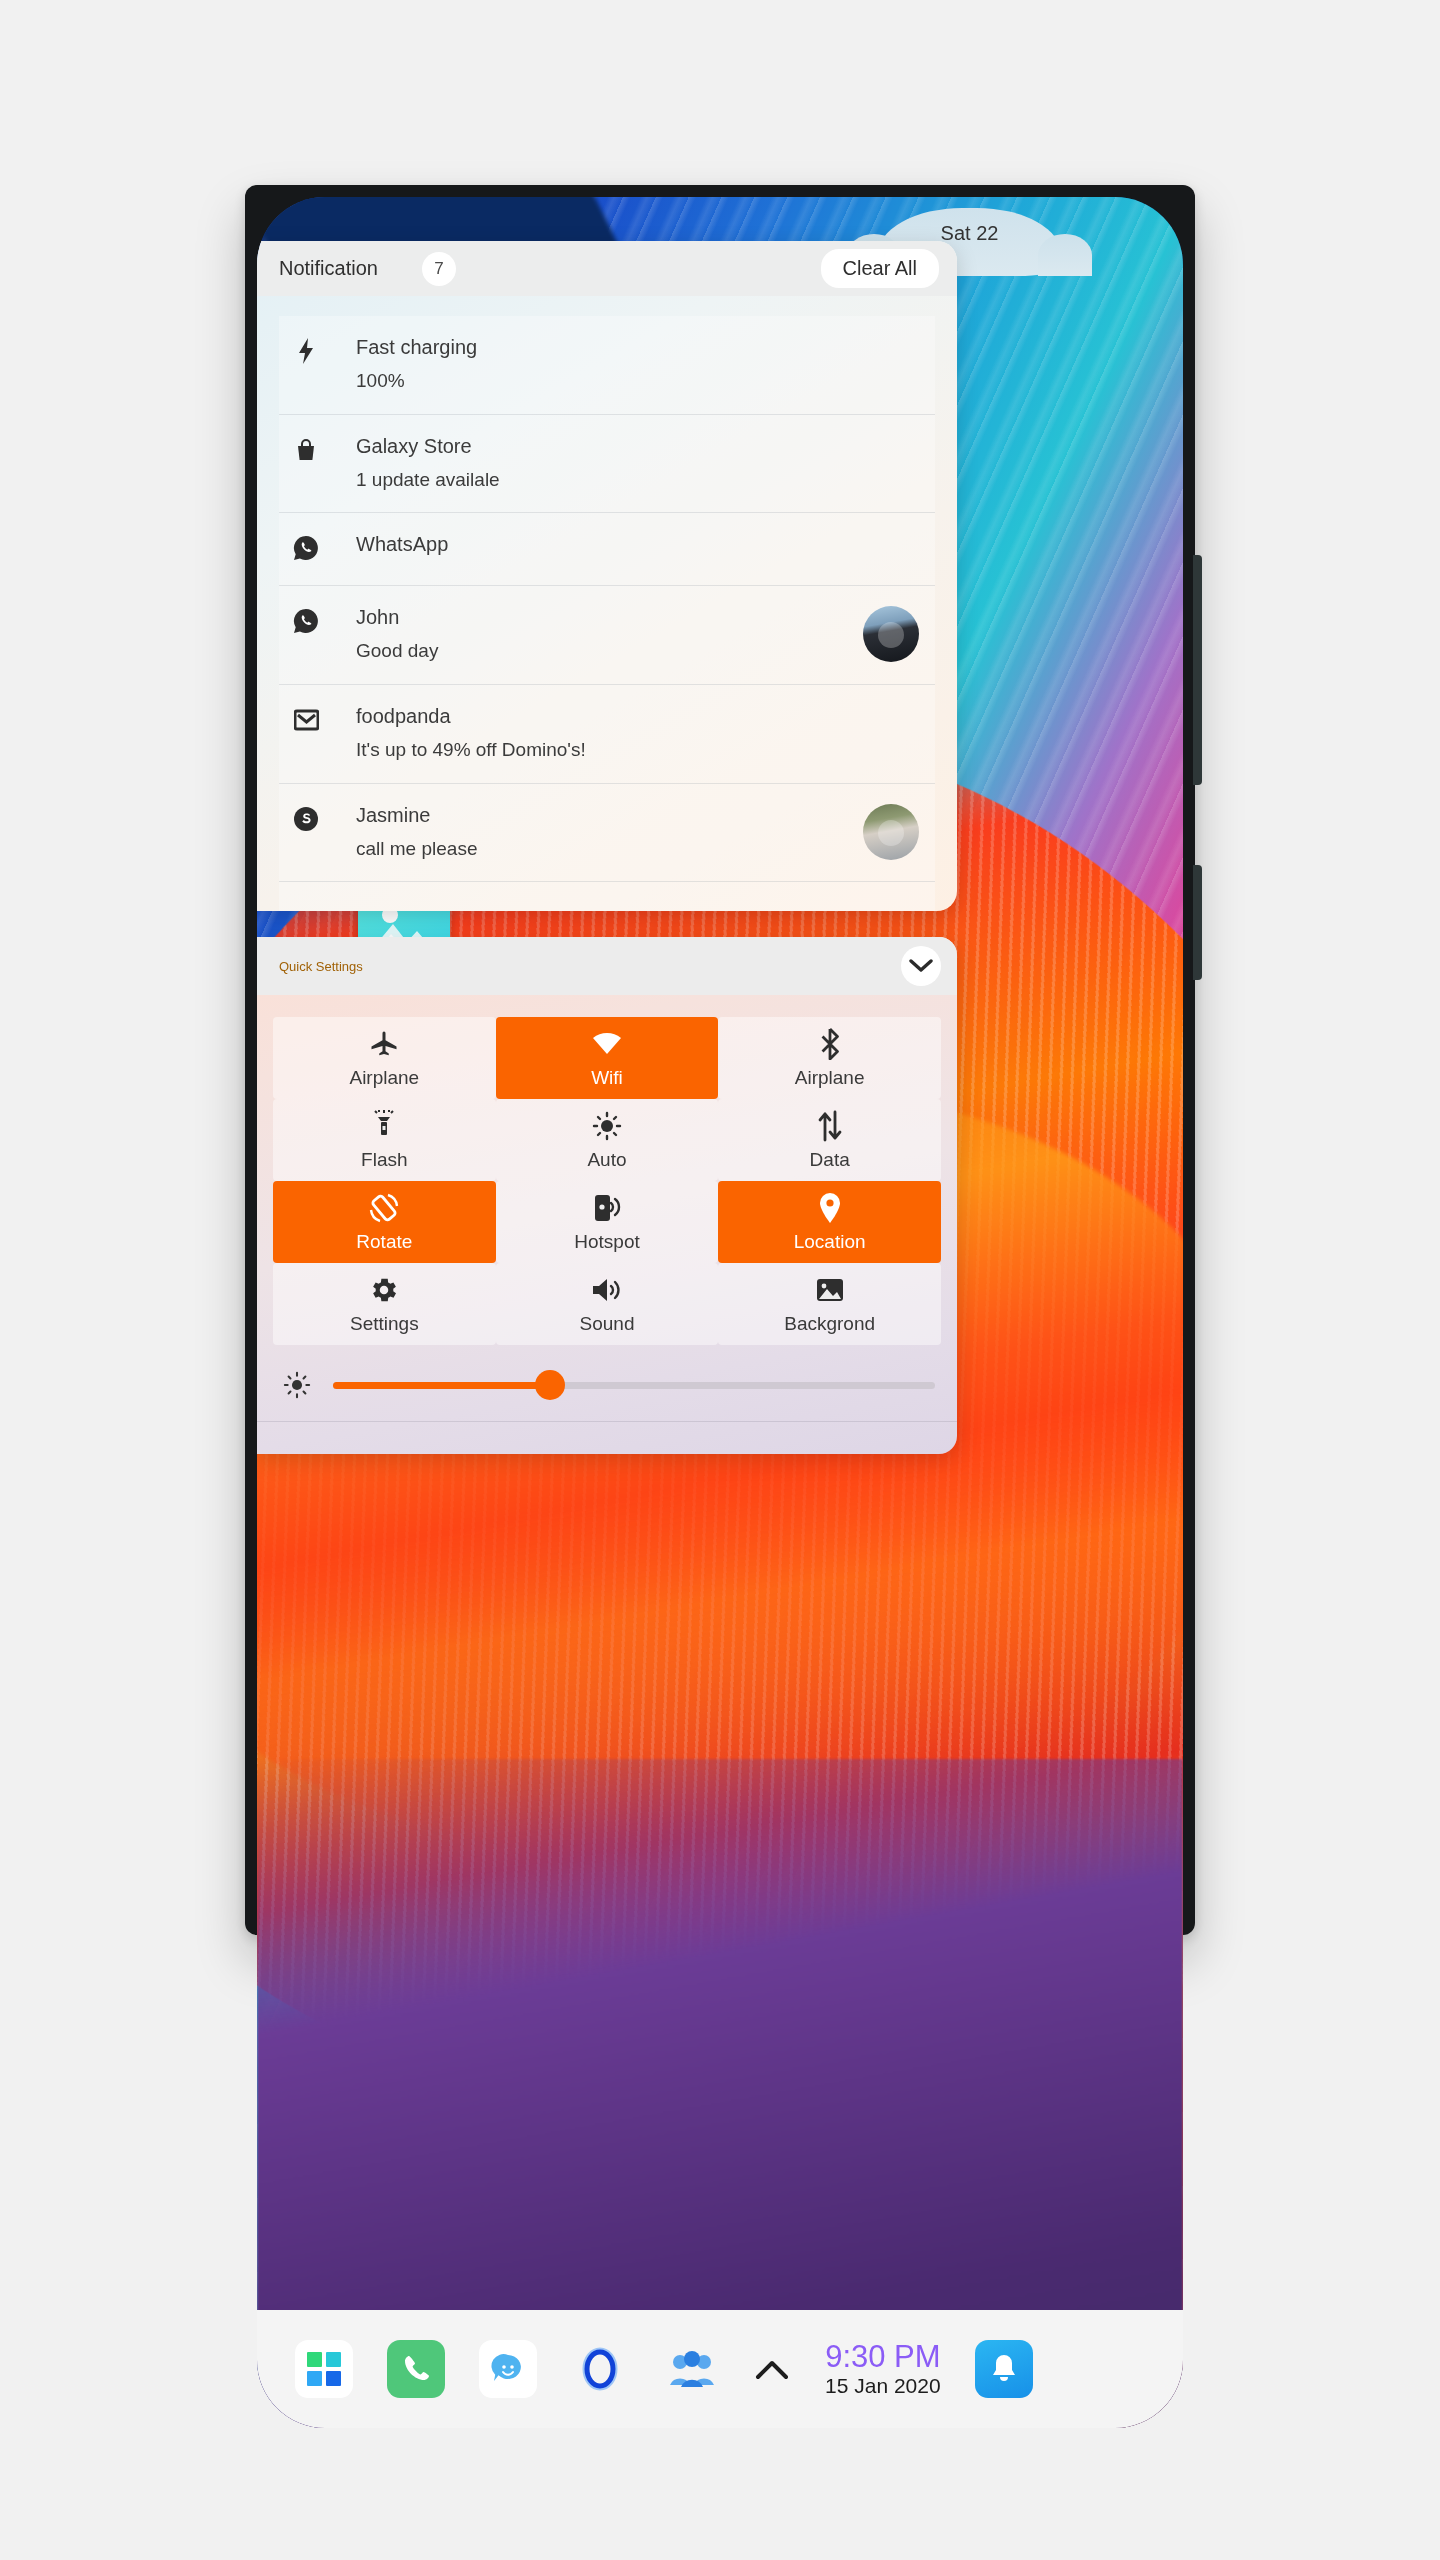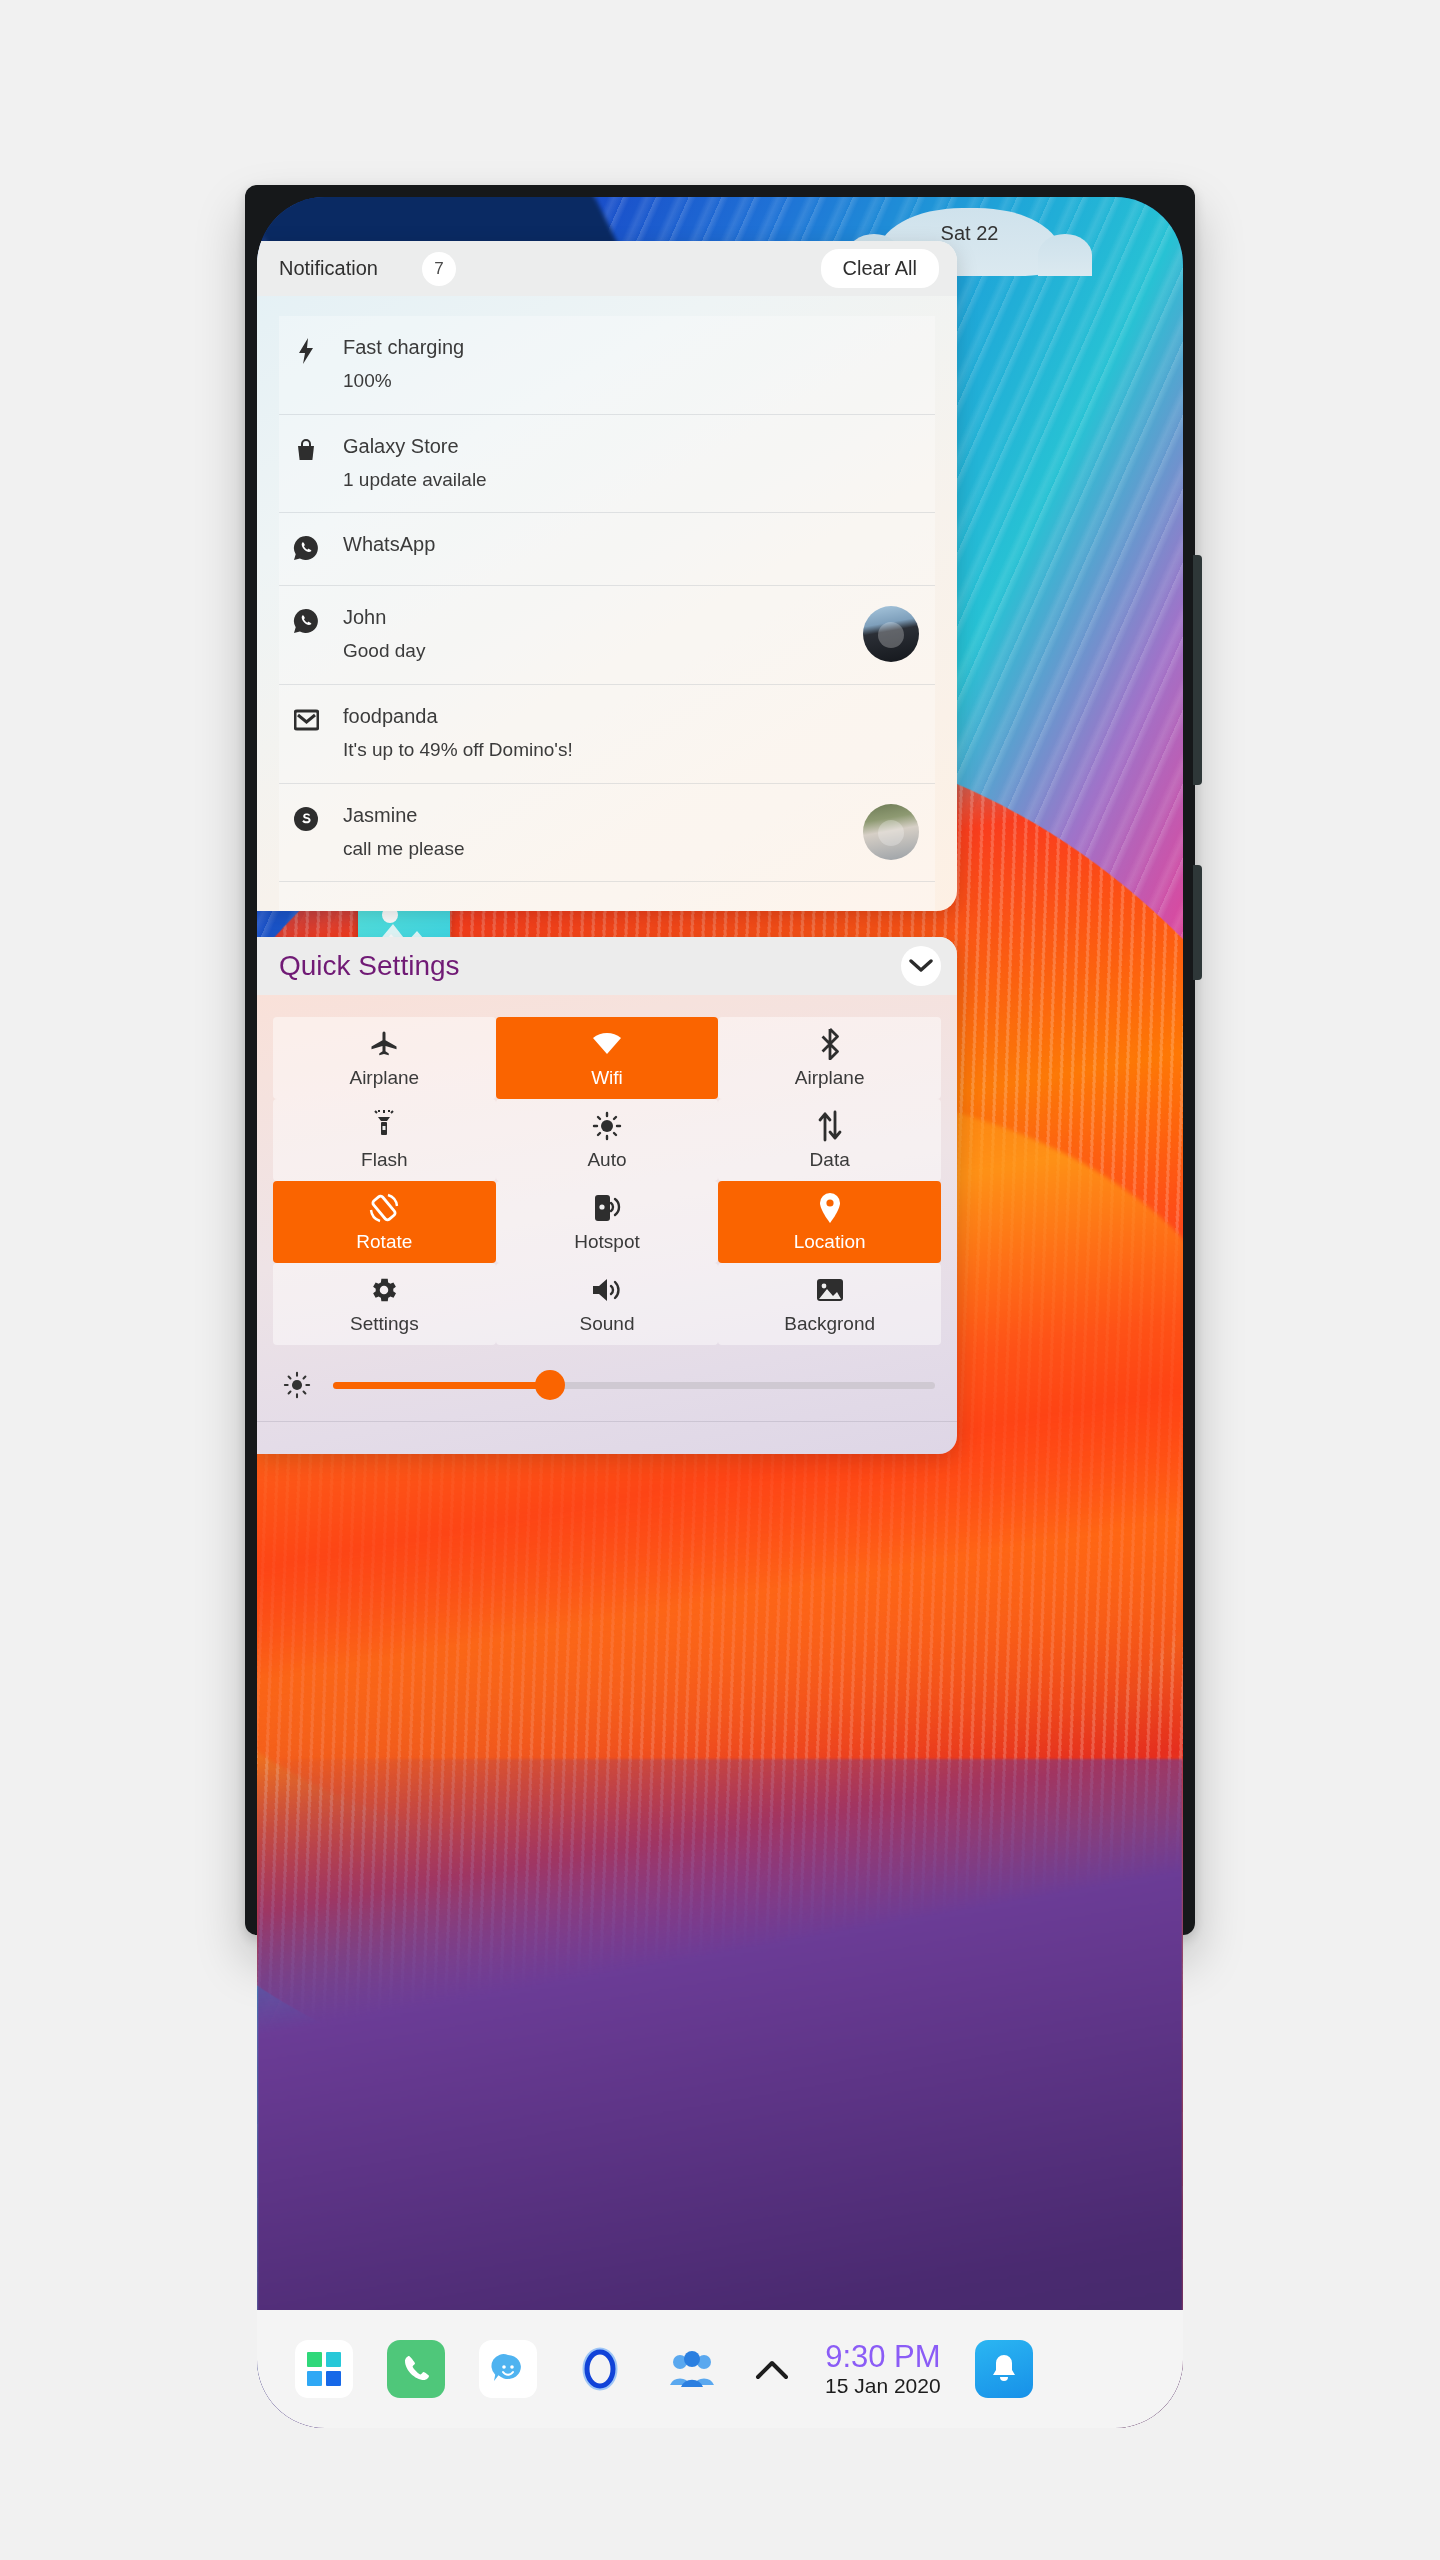--- a/index.html
+++ b/index.html
@@ -162,20 +162,21 @@
     border-radius: 18px; padding: 8px 22px;
     font-size: 20px; color: #2f2f2f; cursor: pointer;
   }
   #notif-list { padding: 20px 22px 12px 22px; }
   .notif-item {
     display: flex; align-items: flex-start;
     padding: 20px 16px 20px 10px;
     background: rgba(255,255,255,.30);
     border-bottom: 1px solid rgba(160,170,175,.28);
     cursor: pointer;
+    gap: 13px;
   }
   .notif-item:last-child { border-bottom: none; }
   .n-ic {
     width: 34px; min-width: 34px; height: 30px; margin-right: 20px;
     display: flex; align-items: center; justify-content: center;
     color: #2e2e2e;
   }
   .n-body { flex: 1; }
   .n-title { font-size: 20px; color: #3b3b3b; margin-bottom: 9px; }
   .n-text  { font-size: 19px; color: #3b3b3b; line-height: 1.35; }
@@ -196,21 +197,21 @@
     width: 700px; height: 517px;
     border-radius: 0 18px 18px 0;
     box-shadow: 0 6px 22px rgba(0,0,0,.16);
     overflow: hidden;
     background: linear-gradient(170deg,#fbe0d6 0%,#f6e2dd 22%,#eee3e6 52%,#e4dce8 80%,#ded6e6 100%);
   }
   #qs-head {
     height: 58px; background: #ececec;
     display: flex; align-items: center; padding: 0 16px 0 22px;
   }
-  #qs-title { font-size: 28px; color: #701a75; }
+  #qs-title { font-size: 13px; color: #a16207; }
   #qs-collapse {
     margin-left: auto; width: 40px; height: 40px; border-radius: 50%;
     background: #fff; display: flex; align-items: center; justify-content: center;
     cursor: pointer;
   }
   #qs-grid {
     display: grid; grid-template-columns: repeat(3, 1fr);
     gap: 0; padding: 22px 16px 0 16px;
   }
   .qs-tile {

